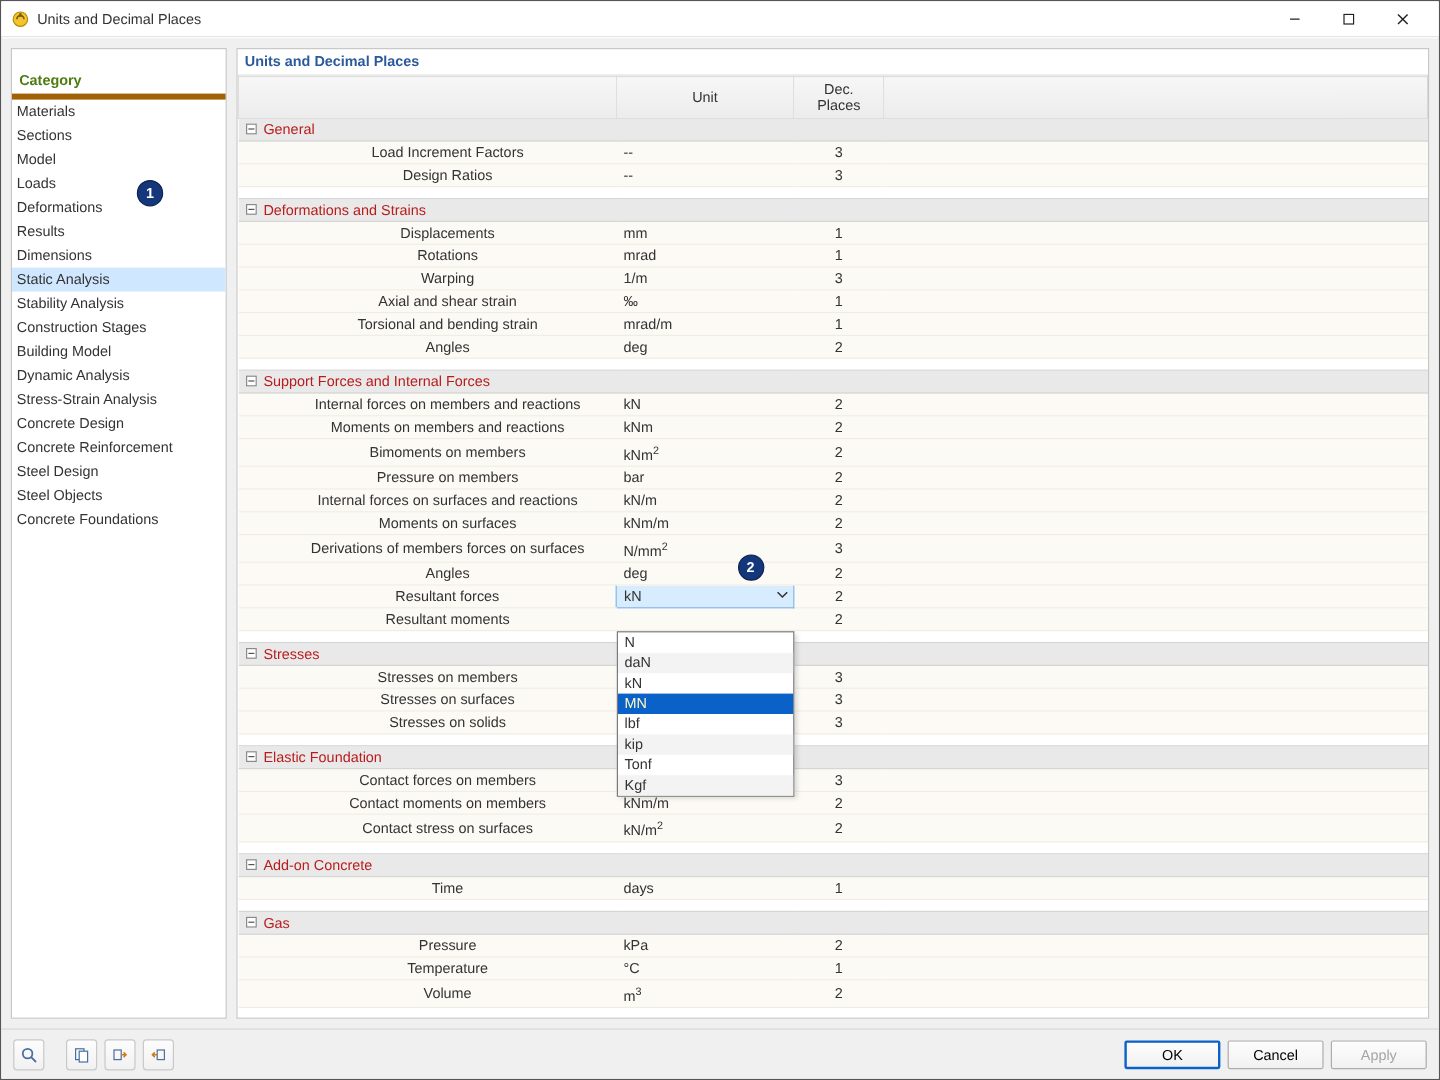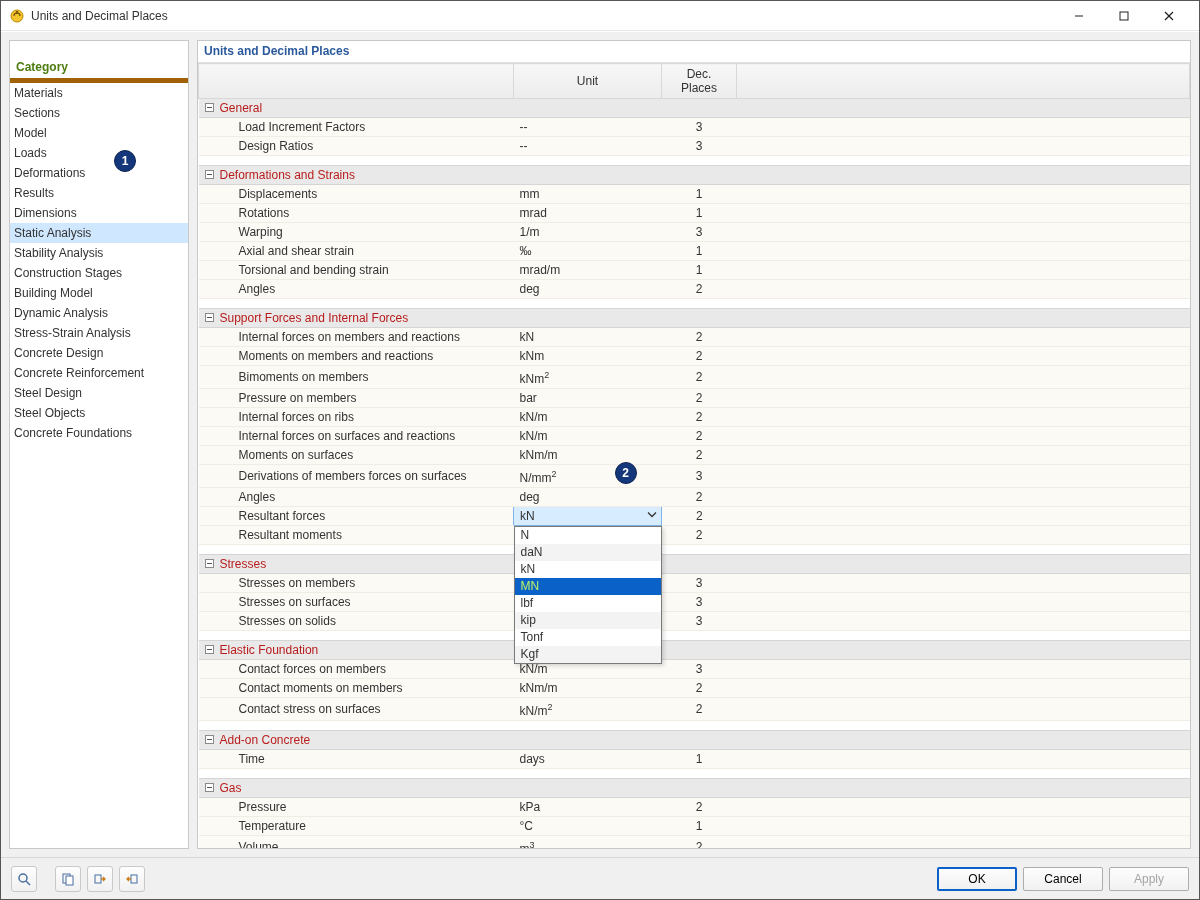--- a/index.html
+++ b/index.html
@@ -132,21 +132,21 @@
     height: 1px; background: #555;
   }
 
   tr.datarow td {
     border-bottom: 1px solid #f2ede4;
     padding: 1.5px 6px;
     background: #fcfaf5;
     color: #333;
     line-height: 15px;
   }
-  tr.datarow td.name { padding-left: 40px; }
+  tr.datarow td.name { padding-left: 40px; text-align: center; }
   tr.datarow td.unit { }
   tr.datarow td.dec  { text-align: center; }
   tr.spacer td { height: 10px; background:#fff; border: none; }
 
   tr.datarow.active td.unit {
     background: #d8ecff;
     border: 1px solid #7eb4ea;
     position: relative;
     padding-right: 18px;
   }
@@ -162,21 +162,21 @@
     background: #fff;
     border: 1px solid #7a7a7a;
     z-index: 10;
     box-shadow: 2px 2px 4px rgba(0,0,0,0.15);
   }
   .dropdown .opt {
     padding: 1px 6px;
     line-height: 15px;
   }
   .dropdown .opt.alt { background: #f3f3f3; }
-  .dropdown .opt.sel { background: #0a62c9; color: #bef264; }
+  .dropdown .opt.sel { background: #0a62c9; color: #fef9c3; }
 
   
   .callout {
     position: absolute;
     width: 22px; height: 22px;
     border-radius: 50%;
     background: #14367a;
     color: #fff;
     font-weight: 600;
     font-size: 12px;
@@ -380,26 +380,20 @@
               <td class="dec">2</td>
               <td></td>
             </tr>
             <tr class="datarow">
               <td class="name">Pressure on members</td>
               <td class="unit">bar</td>
               <td class="dec">2</td>
               <td></td>
             </tr>
             <tr class="datarow">
-              <td class="name">Internal forces on ribs</td>
-              <td class="unit">kN/m</td>
-              <td class="dec">2</td>
-              <td></td>
-            </tr>
-            <tr class="datarow">
               <td class="name">Internal forces on surfaces and reactions</td>
               <td class="unit">kN/m</td>
               <td class="dec">2</td>
               <td></td>
             </tr>
             <tr class="datarow">
               <td class="name">Moments on surfaces</td>
               <td class="unit">kNm/m</td>
               <td class="dec">2</td>
               <td></td>

